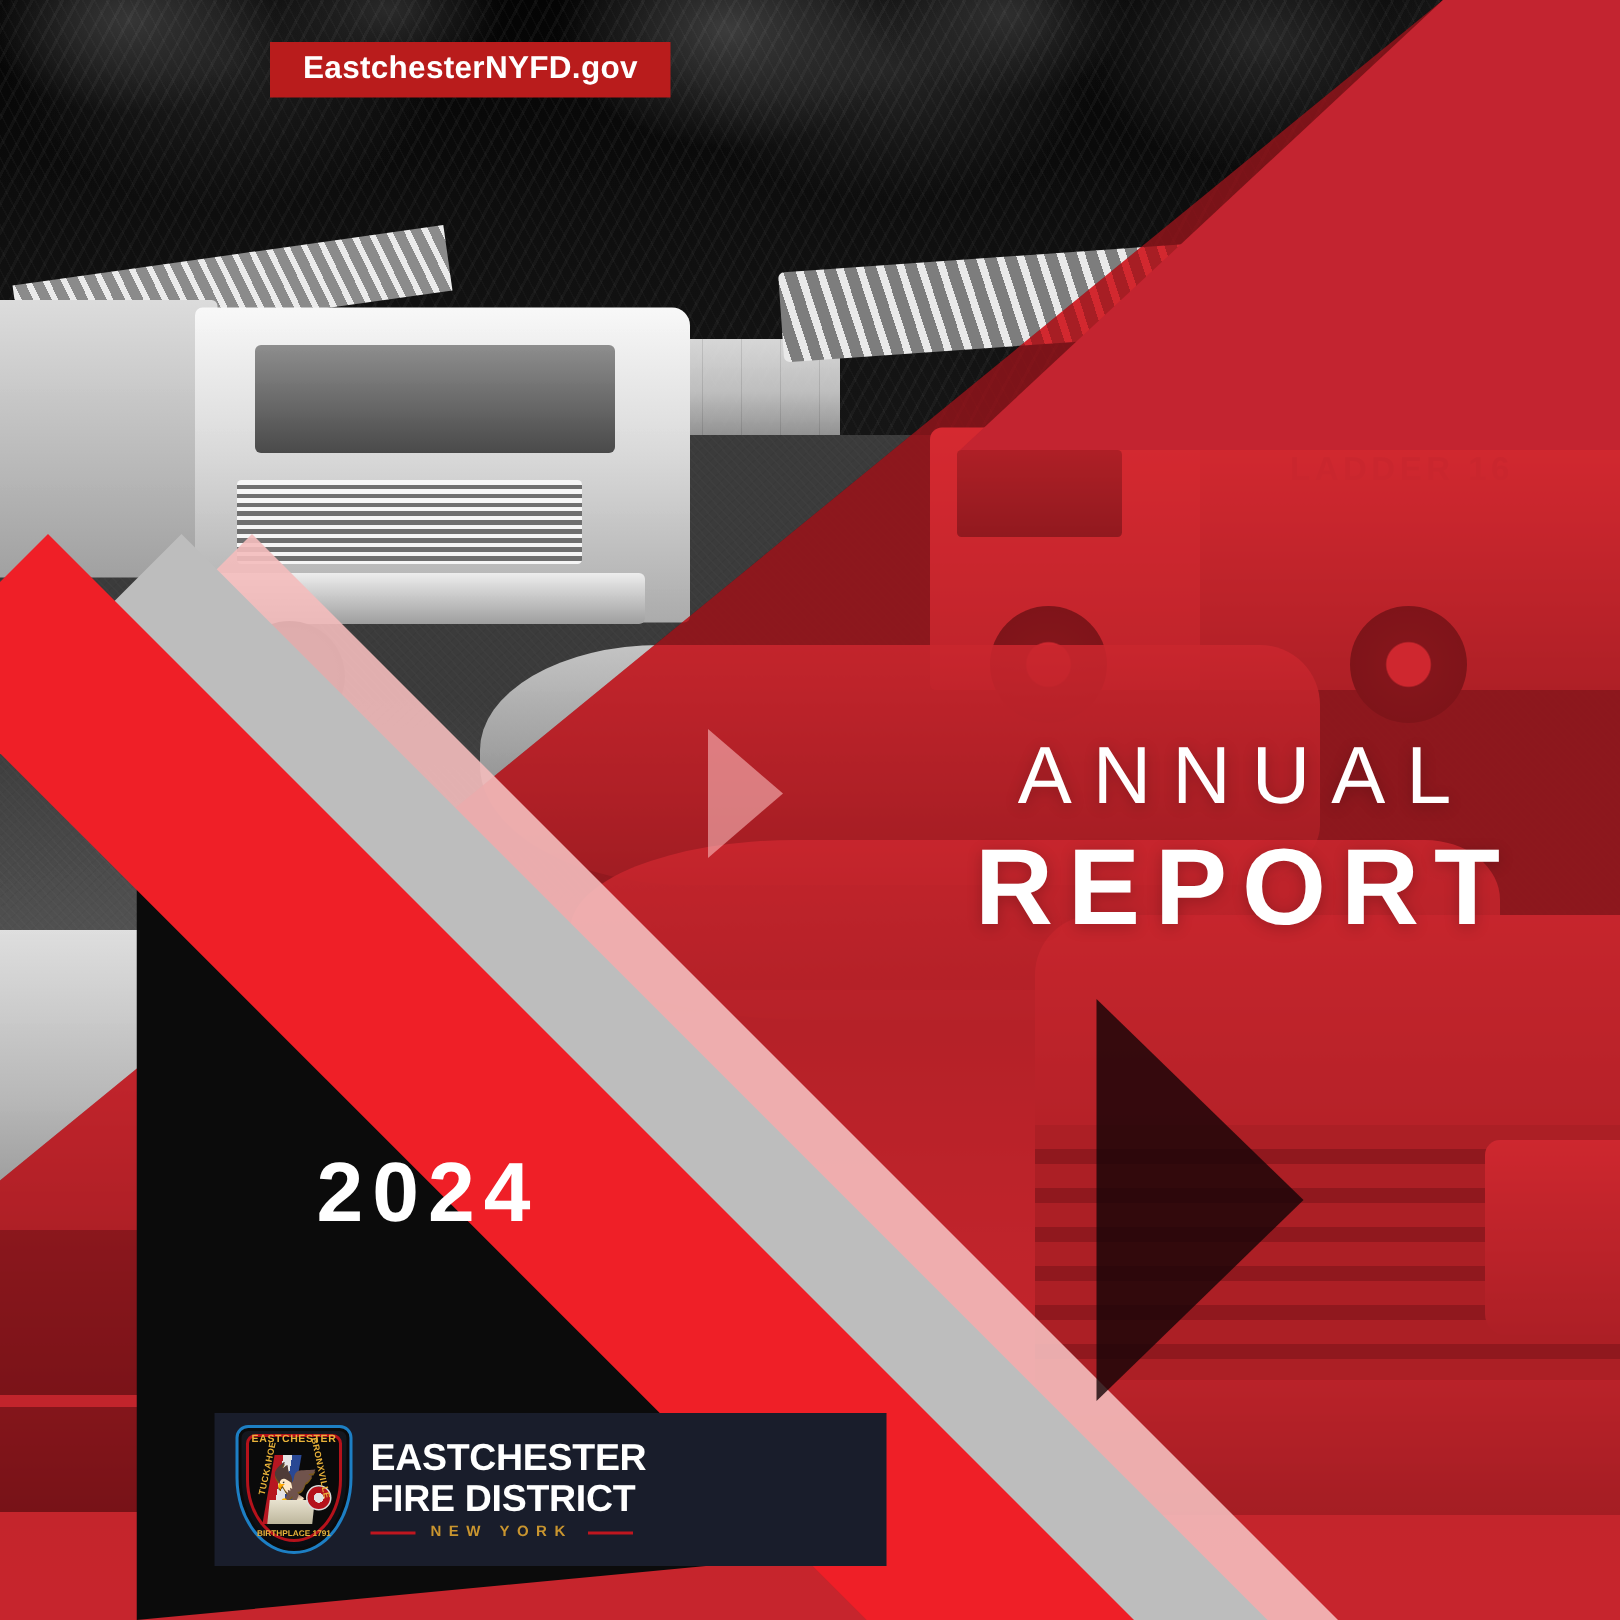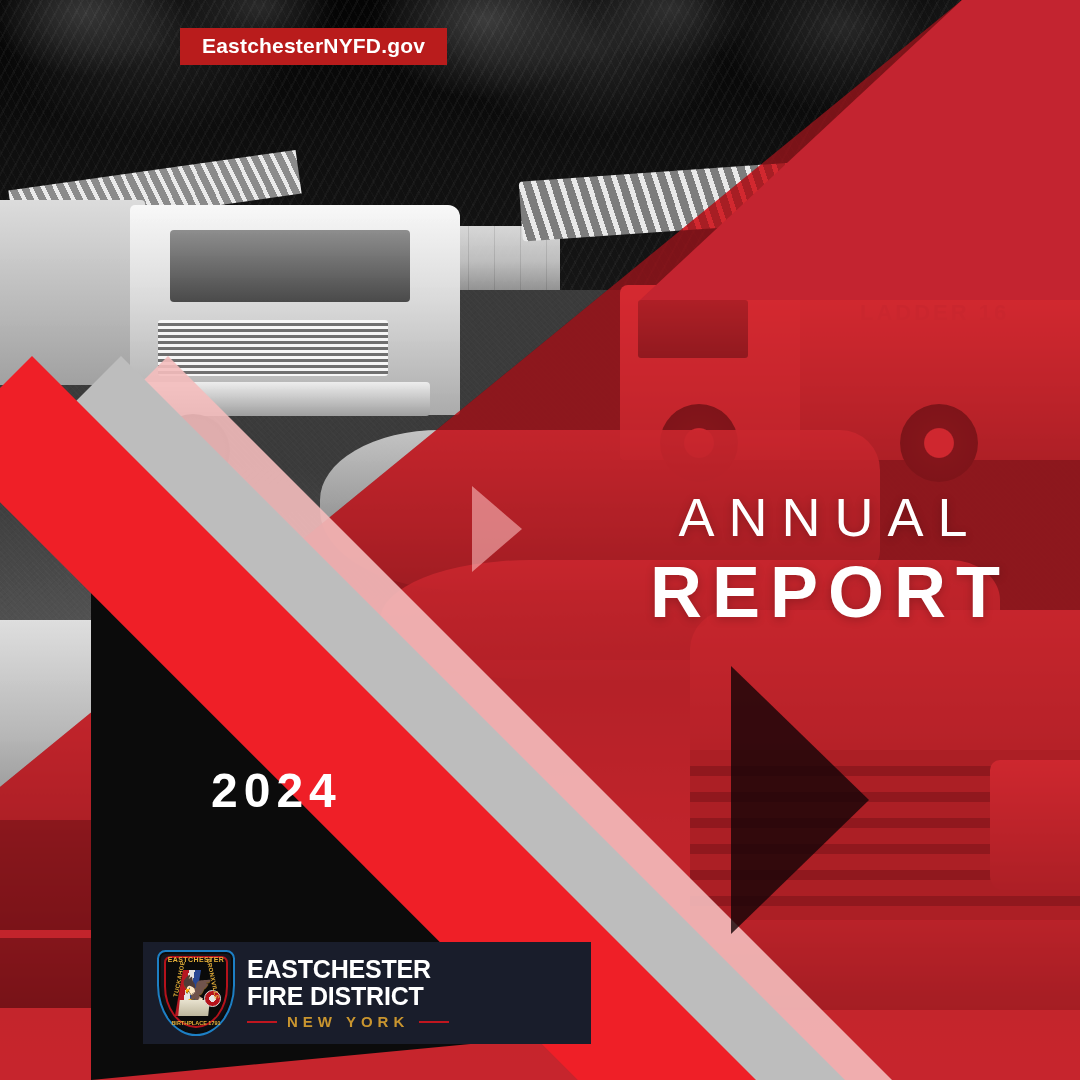--- a/index.html
+++ b/index.html
@@ -226,21 +226,21 @@
     margin:0 0 12px 0;
   }
   .t-report{
     font-size:72px;font-weight:bold;letter-spacing:10px;line-height:1;
     margin:12px;
   }
 
   
   .year{
     position:absolute;left:211px;top:767px;
-    color:#fff;font-size:48px;font-weight:bold;letter-spacing:6px;line-height:1;
+    color:#fff;font-size:56px;font-weight:bold;letter-spacing:6px;line-height:1;
   }
 
   
   .logobar{
     position:absolute;left:143px;top:942px;
     width:448px;height:102px;
     background:#191d2b;
     display:flex;align-items:center;
     padding:0 14px;
     box-sizing:border-box;
@@ -296,21 +296,21 @@
   }
   .logotext{display:flex;flex-direction:column;justify-content:center;}
   .l1,.l2{
     color:#fff;font-weight:bold;font-size:25px;line-height:1.07;letter-spacing:-.2px;
   }
   .l3{
     display:flex;align-items:center;gap:10px;margin-top:4px;
   }
   .l3 .dash{display:block;width:30px;height:2px;background:#c0161f;}
   .l3 .ny{
-    color:#c9952f;font-size:15px;font-weight:bold;letter-spacing:5px;
+    color:#c9952f;font-size:10px;font-weight:bold;letter-spacing:5px;
   }
 </style>
 </head>
 <body>
 
 <div id="cover">
 
   <div class="photo gray">
     <div class="photo trees"></div>
     <div class="photo asphalt"></div>

